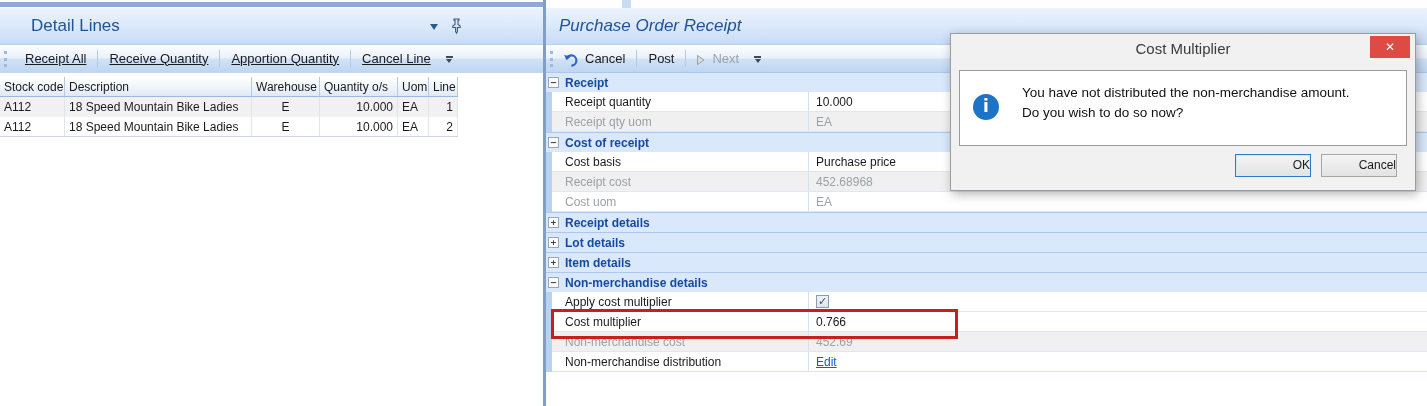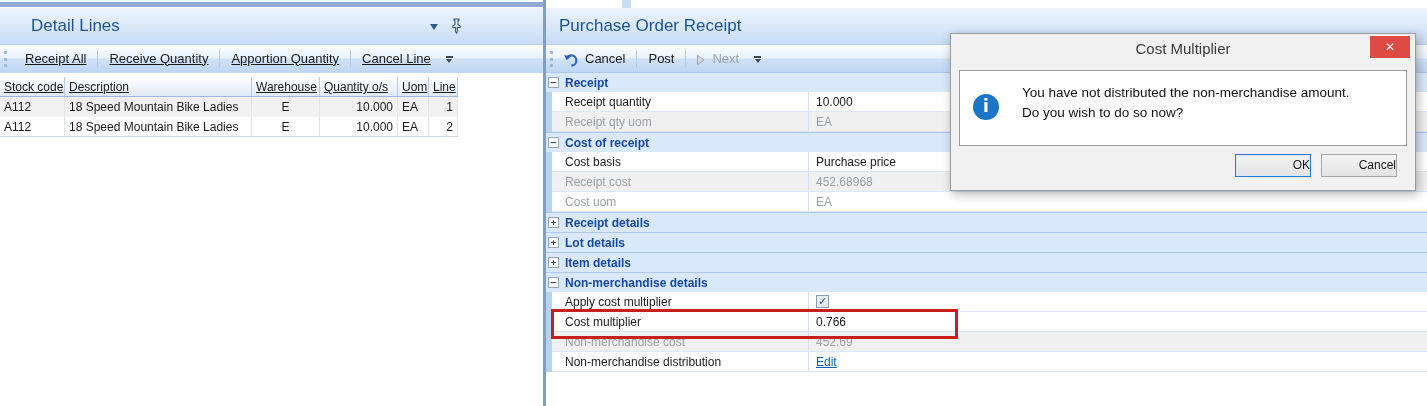--- a/index.html
+++ b/index.html
@@ -35,31 +35,31 @@
   #left-header{left:0;top:8px;width:543px;padding-left:18px;}
   .hdr-icons{position:absolute;top:0;height:36px;display:flex;align-items:center;gap:12px;}
   #left-hdr-icons{left:430px;}
   .chev{width:0;height:0;border:4.5px solid transparent;border-top:6px solid #2d5a88;margin-top:5px;}
   #left-toolbar{left:0;top:45px;width:543px;text-decoration:underline;}
   
   #detail-table{left:0;top:77px;width:458px;font-size:12px;}
   .trow{display:flex;height:20px;box-sizing:border-box;}
   .th{box-sizing:border-box;padding:3px 4px 0 4px;border-right:1px solid #b9cbe2;
       background:linear-gradient(#ffffff,#eef3fa 60%,#dfe8f4);white-space:nowrap;overflow:hidden;}
-  .thead{border-bottom:1px solid #9db8d8;text-decoration:underline;}
+  .thead{border-bottom:1px solid #9db8d8;}
   .td{box-sizing:border-box;padding:3px 4px 0 4px;border-right:1px solid #dfe5ed;white-space:nowrap;overflow:hidden;}
   .tr1{background:#f1f1f1;}
   .tr2{background:#ffffff;border-bottom:1px solid #ccd4df;}
   .al-r{text-align:right;} .al-c{text-align:center;}
   
   #splitter{left:543px;top:0;width:3px;height:406px;background:#7f9fc6;}
   
   #right-panel{left:546px;top:0;width:881px;height:406px;background:#fff;}
   #top-tab{left:76px;top:0;width:9px;height:8px;background:#c7dcf5;}
-  #right-header{left:0;top:8px;width:881px;}
+  #right-header{left:0;top:8px;width:881px;font-style:italic;}
   #right-toolbar{left:0;top:45px;width:881px;}
   .undo-ic{margin:2px 4px 0 2px;}
   .play-ic{margin:2px 2px 0 8px;}
   
   #prop-grid{left:0;top:72px;width:881px;background:#b9d2ef;}
   .grow{display:flex;height:20px;box-sizing:border-box;font-size:12px;align-items:center;}
   .grow.section{background:#d9e8fb;border-top:1px solid #adc8ec;font-weight:bold;color:var(--section-blue);padding-left:2px;}
   .pm{width:9px;height:9px;box-sizing:content-box;border:1px solid #97a5b5;background:#fff;
       font:bold 9px/9px "DejaVu Sans Mono",monospace;text-align:center;color:#444;margin-right:6px;flex:none;}
   .grow.field{margin-left:6px;background:#fff;border-bottom:1px solid #dce8f7;}

